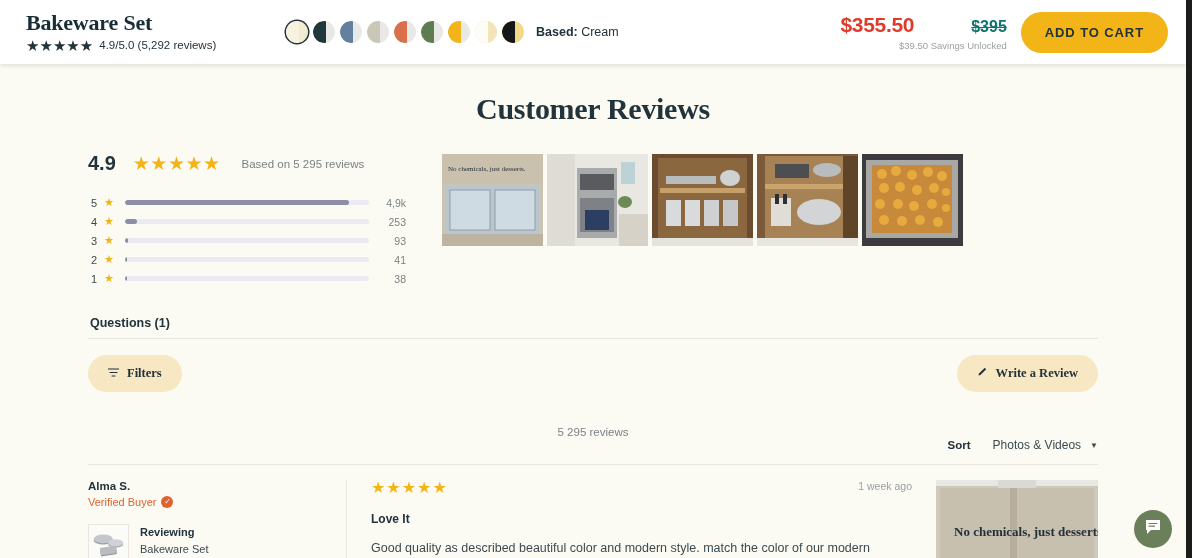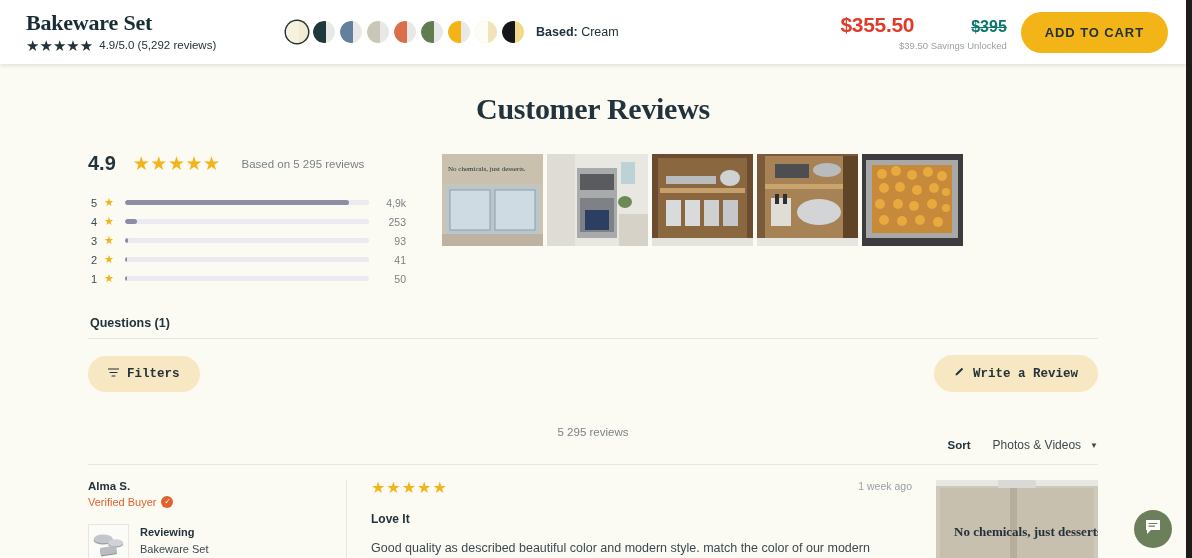--- a/index.html
+++ b/index.html
@@ -128,21 +128,21 @@
     content: ""; position: absolute; left: 0; right: 0; bottom: 0;
     height: 3px; background: #dfdfe2; border-radius: 2px;
   }
   .tabs-rule { height: 1px; background: #e8e6df; margin-top: -1px; }
 
   .filter-row { display: flex; align-items: center; margin-top: 16px; }
   .pill {
     background: #f7e7c2; color: #22333b; border: none;
     border-radius: 20px; font-size: 12.5px; font-weight: 700;
     padding: 11px 20px; cursor: pointer; display: inline-flex;
-    align-items: center; gap: 8px; font-family: Liberation Mono, monospace;
+    align-items: center; gap: 8px; font-family: Liberation Serif, serif;
   }
   .pill.wr { margin-left: auto; }
 
   .count-row { display: flex; align-items: center; margin-top: 34px; padding-bottom: 12px; flex-direction: column; }
   .count-text { font-size: 11.5px; color: #7b8184; }
   .sort-group { margin-left: auto; display: flex; align-items: center; gap: 22px; }
   .sort-lab { font-size: 11.5px; font-weight: 700; color: #22333b; }
   .sort-val { font-size: 12px; color: #3c4a50; display: inline-flex; align-items: center; gap: 9px; cursor: pointer; }
   .caret { font-size: 8px; color: #3c4a50; }
   .rule { height: 1px; background: #e8e6df; }
@@ -290,21 +290,21 @@
                 <span class="bar-fill" style="width:1%"></span>
               </span>
             <span class="bar-val">41</span>
           </div>
           <div class="bar-row">
             <span class="bar-lab">1</span>
             <span class="bar-star">★</span>
             <span class="bar-track">
                 <span class="bar-fill" style="width:1%"></span>
               </span>
-            <span class="bar-val">50</span>
+            <span class="bar-val">38</span>
           </div>
         </div>
       </div>
 
       <div class="gallery">
         <div class="thumb">
           <svg viewBox="0 0 101 92" preserveAspectRatio="none">
             <rect width="101" height="92" fill="#cbc3b3"></rect>
             <rect x="0" y="0" width="101" height="30" fill="#c9c0ae"></rect>
             <text x="6" y="17" font-family="Liberation Serif, serif" font-size="7" fill="#2a3138">No chemicals, just desserts.</text>

